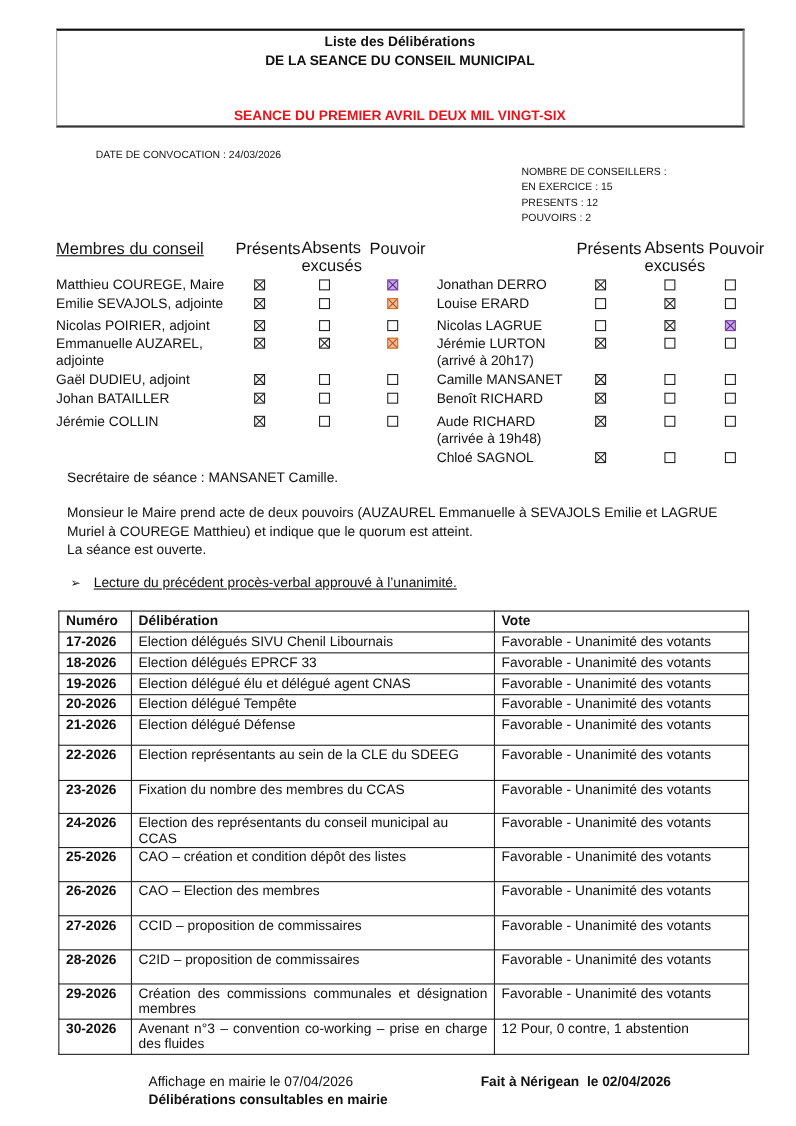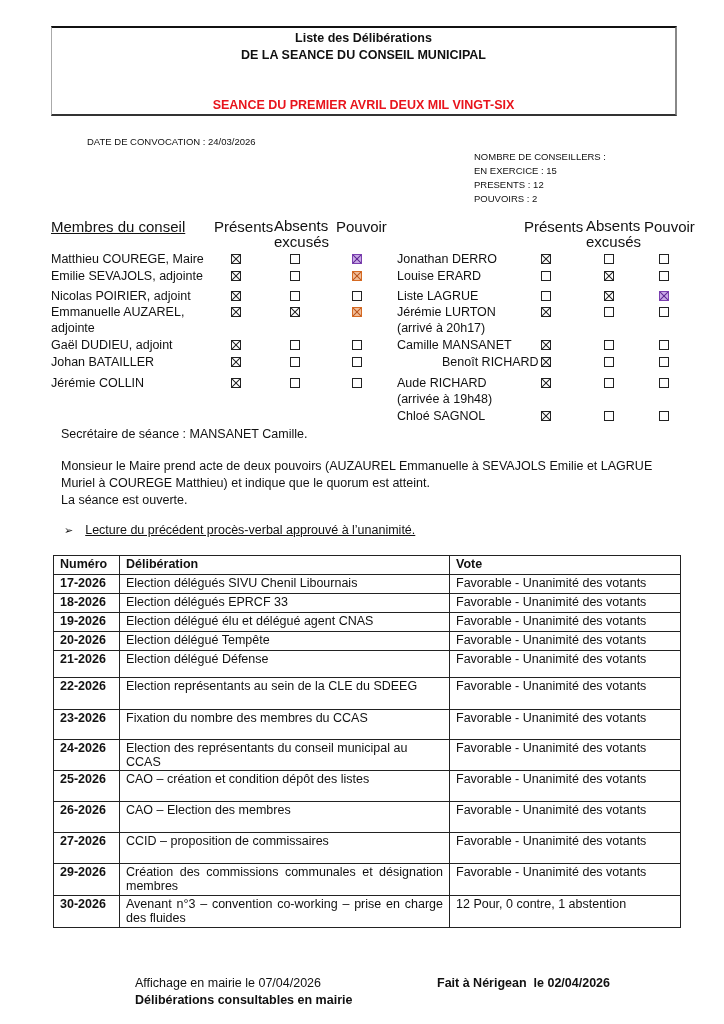--- a/index.html
+++ b/index.html
@@ -107,39 +107,39 @@
 <div class="abs m-name" style="left:397px; top:251px;">Jonathan DERRO</div>
 <div class="cb x" style="left:541px; top:254px;"></div>
 <div class="cb" style="left:604px; top:254px;"></div>
 <div class="cb" style="left:659px; top:254px;"></div>
 
 <div class="abs m-name" style="left:397px; top:268px;">Louise ERARD</div>
 <div class="cb" style="left:541px; top:271px;"></div>
 <div class="cb x" style="left:604px; top:271px;"></div>
 <div class="cb" style="left:659px; top:271px;"></div>
 
-<div class="abs m-name" style="left:397px; top:288px;">Liste LAGRUE</div>
+<div class="abs m-name" style="left:397px; top:288px;">Nicolas LAGRUE</div>
 <div class="cb" style="left:541px; top:291px;"></div>
 <div class="cb x" style="left:604px; top:291px;"></div>
 <div class="cb x purple" style="left:659px; top:291px;"></div>
 
 <div class="abs m-name" style="left:397px; top:304px;">
   <div>Jérémie LURTON</div>
   <div>(arrivé à 20h17)</div>
 </div>
 <div class="cb x" style="left:541px; top:307px;"></div>
 <div class="cb" style="left:604px; top:307px;"></div>
 <div class="cb" style="left:659px; top:307px;"></div>
 
 <div class="abs m-name" style="left:397px; top:337px;">Camille MANSANET</div>
 <div class="cb x" style="left:541px; top:340px;"></div>
 <div class="cb" style="left:604px; top:340px;"></div>
 <div class="cb" style="left:659px; top:340px;"></div>
 
-<div class="abs m-name" style="left:397px; top:354px;margin-left:45px;">Benoît RICHARD</div>
+<div class="abs m-name" style="left:397px; top:354px;">Benoît RICHARD</div>
 <div class="cb x" style="left:541px; top:357px;"></div>
 <div class="cb" style="left:604px; top:357px;"></div>
 <div class="cb" style="left:659px; top:357px;"></div>
 
 <div class="abs m-name" style="left:397px; top:375px;">
   <div>Aude RICHARD</div>
   <div>(arrivée à 19h48)</div>
 </div>
 <div class="cb x" style="left:541px; top:378px;"></div>
 <div class="cb" style="left:604px; top:378px;"></div>
@@ -217,20 +217,25 @@
   <tr style="height:31px;">
     <td class="num">26-2026</td>
     <td class="del">CAO – Election des membres</td>
     <td>Favorable - Unanimité des votants</td>
   </tr>
   <tr style="height:31px;">
     <td class="num">27-2026</td>
     <td class="del">CCID – proposition de commissaires</td>
     <td>Favorable - Unanimité des votants</td>
   </tr>
+  <tr style="height:31px;">
+    <td class="num">28-2026</td>
+    <td class="del">C2ID – proposition de commissaires</td>
+    <td>Favorable - Unanimité des votants</td>
+  </tr>
   <tr style="height:32px;">
     <td class="num">29-2026</td>
     <td class="del justify">Création des commissions communales et désignation membres</td>
     <td>Favorable - Unanimité des votants</td>
   </tr>
   <tr style="height:32px;">
     <td class="num">30-2026</td>
     <td class="del justify">Avenant n°3 – convention co-working – prise en charge des fluides</td>
     <td>12 Pour, 0 contre, 1 abstention</td>
   </tr>

